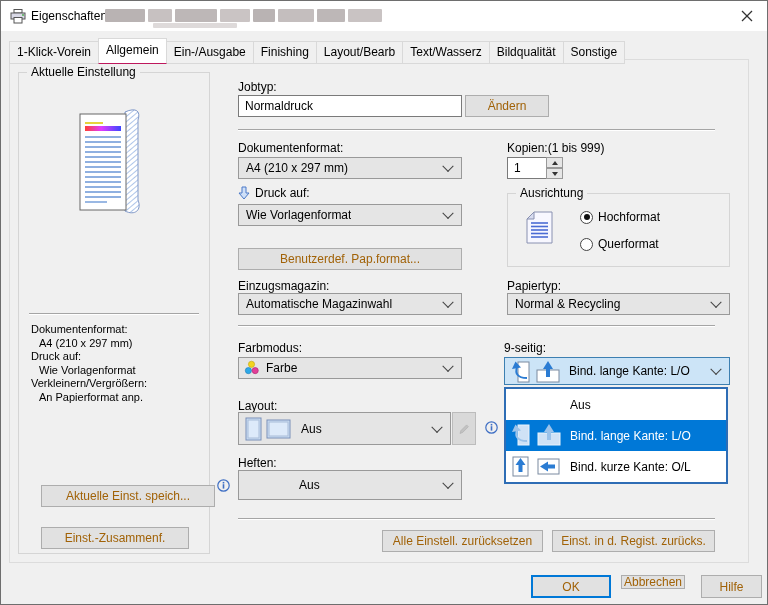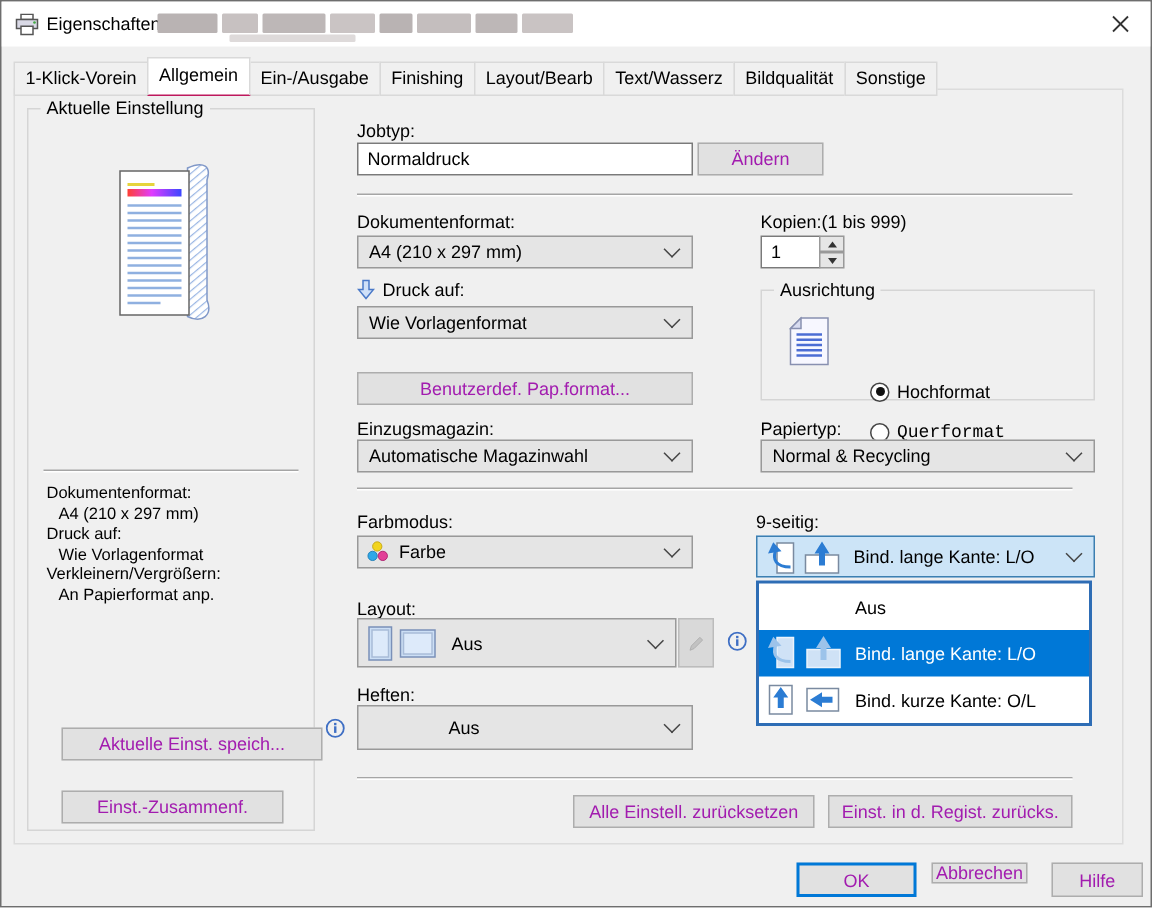--- a/index.html
+++ b/index.html
@@ -13,30 +13,30 @@
   
   #tabs{position:absolute;left:9px;top:37px;display:flex;align-items:flex-end;z-index:5;}
   .tab{height:21px;line-height:21px;padding:0 7px;font-size:12px;background:#f0f0f0;border:1px solid #d9d9d9;margin-left:-1px;white-space:nowrap;box-sizing:content-box;}
   .tab.active{height:24px;line-height:23px;background:#ffffff;border-bottom:1px solid #be185d;position:relative;z-index:6;}
   
   #page{position:absolute;left:8px;top:58px;width:740px;height:504px;border:1px solid #dcdcdc;background:#f0f0f0;box-sizing:border-box;}
   .lbl{position:absolute;font-size:12px;color:#000;white-space:nowrap;}
   .combo{position:absolute;background:#e5e5e5;border:1px solid #999;box-sizing:border-box;display:flex;align-items:center;font-size:12px;cursor:default;}
   .combo .txt{white-space:nowrap;overflow:hidden;}
   .chev{position:absolute;right:9px;top:50%;width:7px;height:7px;border-right:1.5px solid #444;border-bottom:1.5px solid #444;transform:translateY(-72%) rotate(45deg);}
-  .btn{position:absolute;background:#e1e1e1;border:1px solid #adadad;font-size:12px;color:#a21caf;display:flex;align-items:center;justify-content:center;box-sizing:border-box;white-space:nowrap;cursor:default;}
+  .btn{position:absolute;background:#e1e1e1;border:1px solid #adadad;font-size:12px;color:#a16207;display:flex;align-items:center;justify-content:center;box-sizing:border-box;white-space:nowrap;cursor:default;}
   .btn.primary{border:2px solid #0078d7;}
   .btn.disabled{background:#d9d9d9;border-color:#bcbcbc;}
   .groupbox{position:absolute;border:1px solid #d5d5d5;box-sizing:border-box;}
   .gb-title{position:absolute;top:-8px;left:8px;background:#f0f0f0;padding:0 4px;font-size:12px;white-space:nowrap;}
   .sep{position:absolute;height:0;border-top:1px solid #a5a5a5;border-bottom:1px solid #ffffff;}
   .txtinput{position:absolute;border:1px solid #7a7a7a;background:#fff;font-size:12px;padding:0 6px;box-sizing:border-box;font-family:inherit;color:#000;}
   .radio{display:inline-block;width:13px;height:13px;border:1px solid #444;border-radius:50%;background:#fff;box-sizing:border-box;position:relative;}
   .radio.checked::after{content:"";position:absolute;left:2.5px;top:2.5px;width:6px;height:6px;border-radius:50%;background:#111;}
-  .radiorow{position:absolute;display:flex;align-items:center;gap:5px;font-size:12px;margin-top:44px;}
+  .radiorow{position:absolute;display:flex;align-items:center;gap:5px;font-size:12px;}
   .spinbtn{position:absolute;width:17px;height:11px;background:#e6e6e6;border:1px solid #999;box-sizing:border-box;display:flex;align-items:center;justify-content:center;}
   .tri-up{width:0;height:0;border-left:3px solid transparent;border-right:3px solid transparent;border-bottom:4px solid #333;}
   .tri-dn{width:0;height:0;border-left:3px solid transparent;border-right:3px solid transparent;border-top:4px solid #333;}
   .icon{display:inline-flex;align-items:center;justify-content:center;}
   .info{position:absolute;width:13px;height:13px;}
   
   .duplexcombo{background:#cce4f7;border:1px solid #3c7fb1;}
   .dlist{position:absolute;background:#fff;border:2px solid #2e6db5;box-sizing:border-box;z-index:10;}
   .drow{height:31px;position:relative;display:flex;align-items:center;font-size:12px;color:#000;cursor:default;}
   .drow.sel{background:#0078d7;color:#fff;}
@@ -193,21 +193,21 @@
             <line x1="5" y1="19" x2="22" y2="19"></line>
               <line x1="5" y1="22.5" x2="22" y2="22.5"></line>
             <line x1="5" y1="26" x2="22" y2="26"></line>
           </g>
         </svg>
       </span>
       <div class="radiorow" style="left:72px;top:16px;">
         <span class="radio checked"></span>
         <span>Hochformat</span>
       </div>
-      <div class="radiorow" style="left:72px;top:43px;font-family:Liberation Mono, monospace;">
+      <div class="radiorow" style="left:72px;top:43px;">
         <span class="radio"></span>
         <span>Querformat</span>
       </div>
     </div>
 
     <div class="btn" style="left:228px;top:188px;width:224px;height:22px;">Benutzerdef. Pap.format...</div>
 
     <div class="lbl" style="left:228px;top:219px;">Einzugsmagazin:</div>
     <div class="combo" style="left:228px;top:233px;width:224px;height:22px;">
       <span class="txt" style="padding-left:7px;">Automatische Magazinwahl</span>

